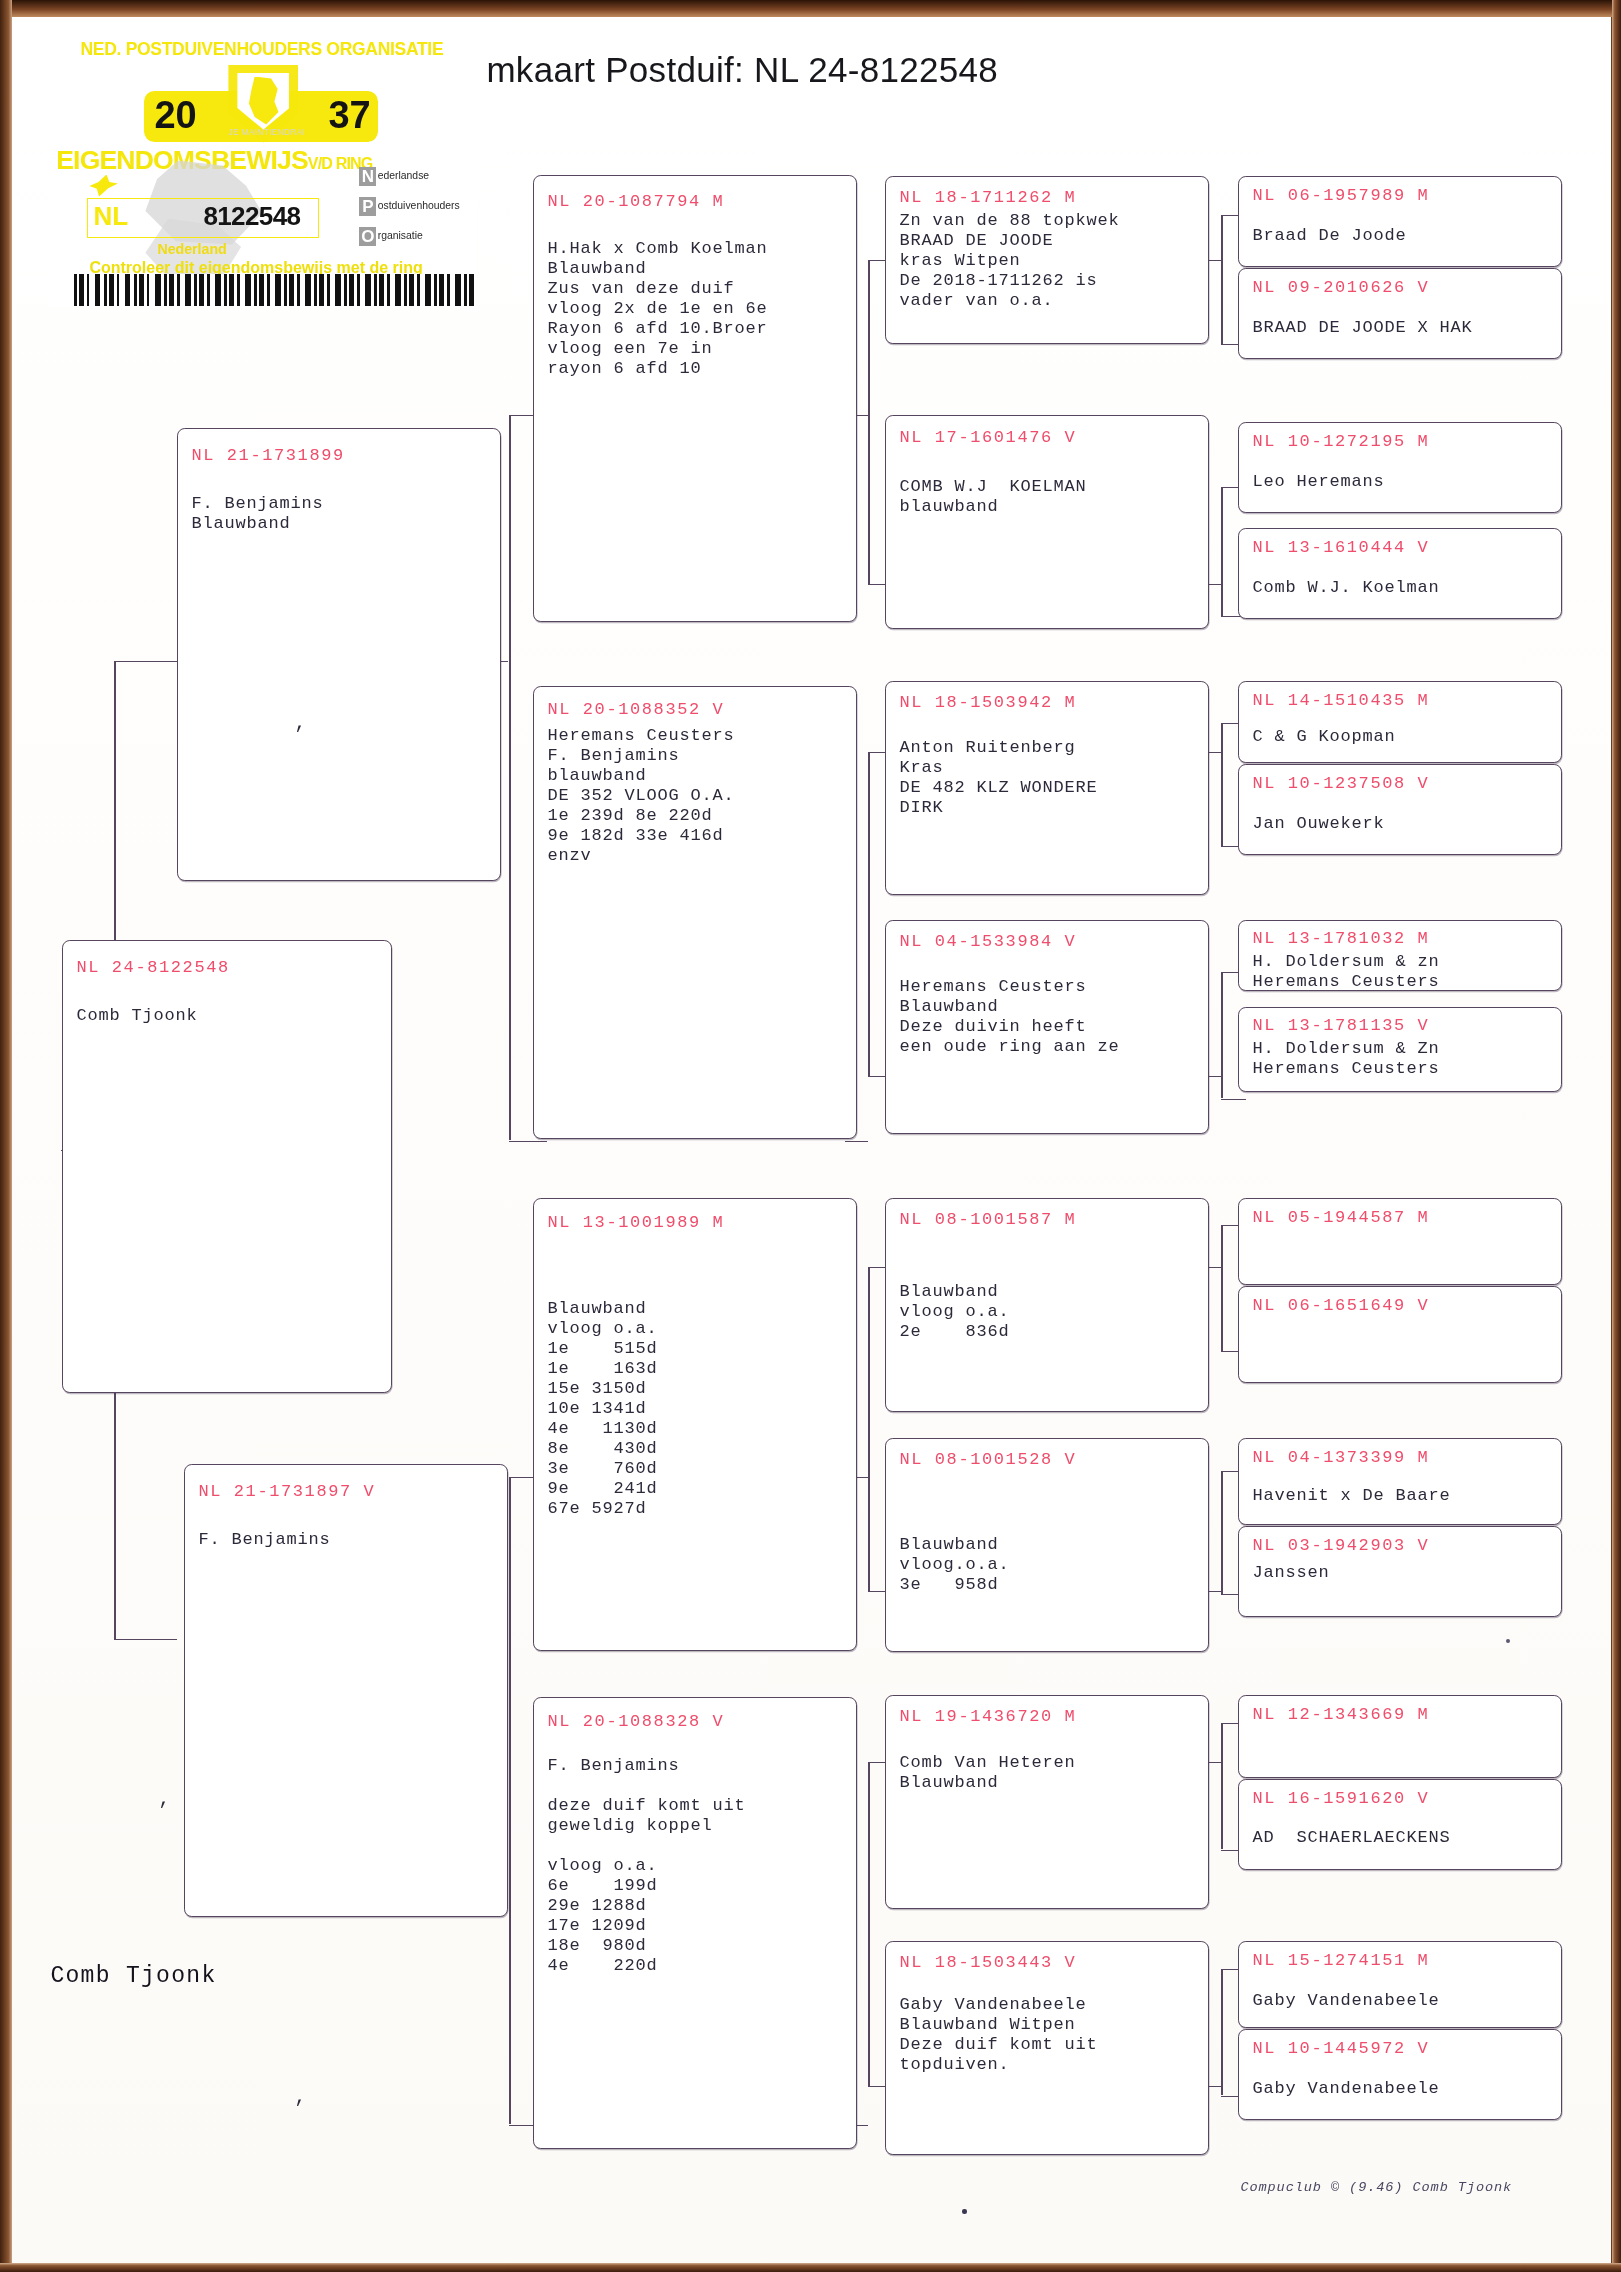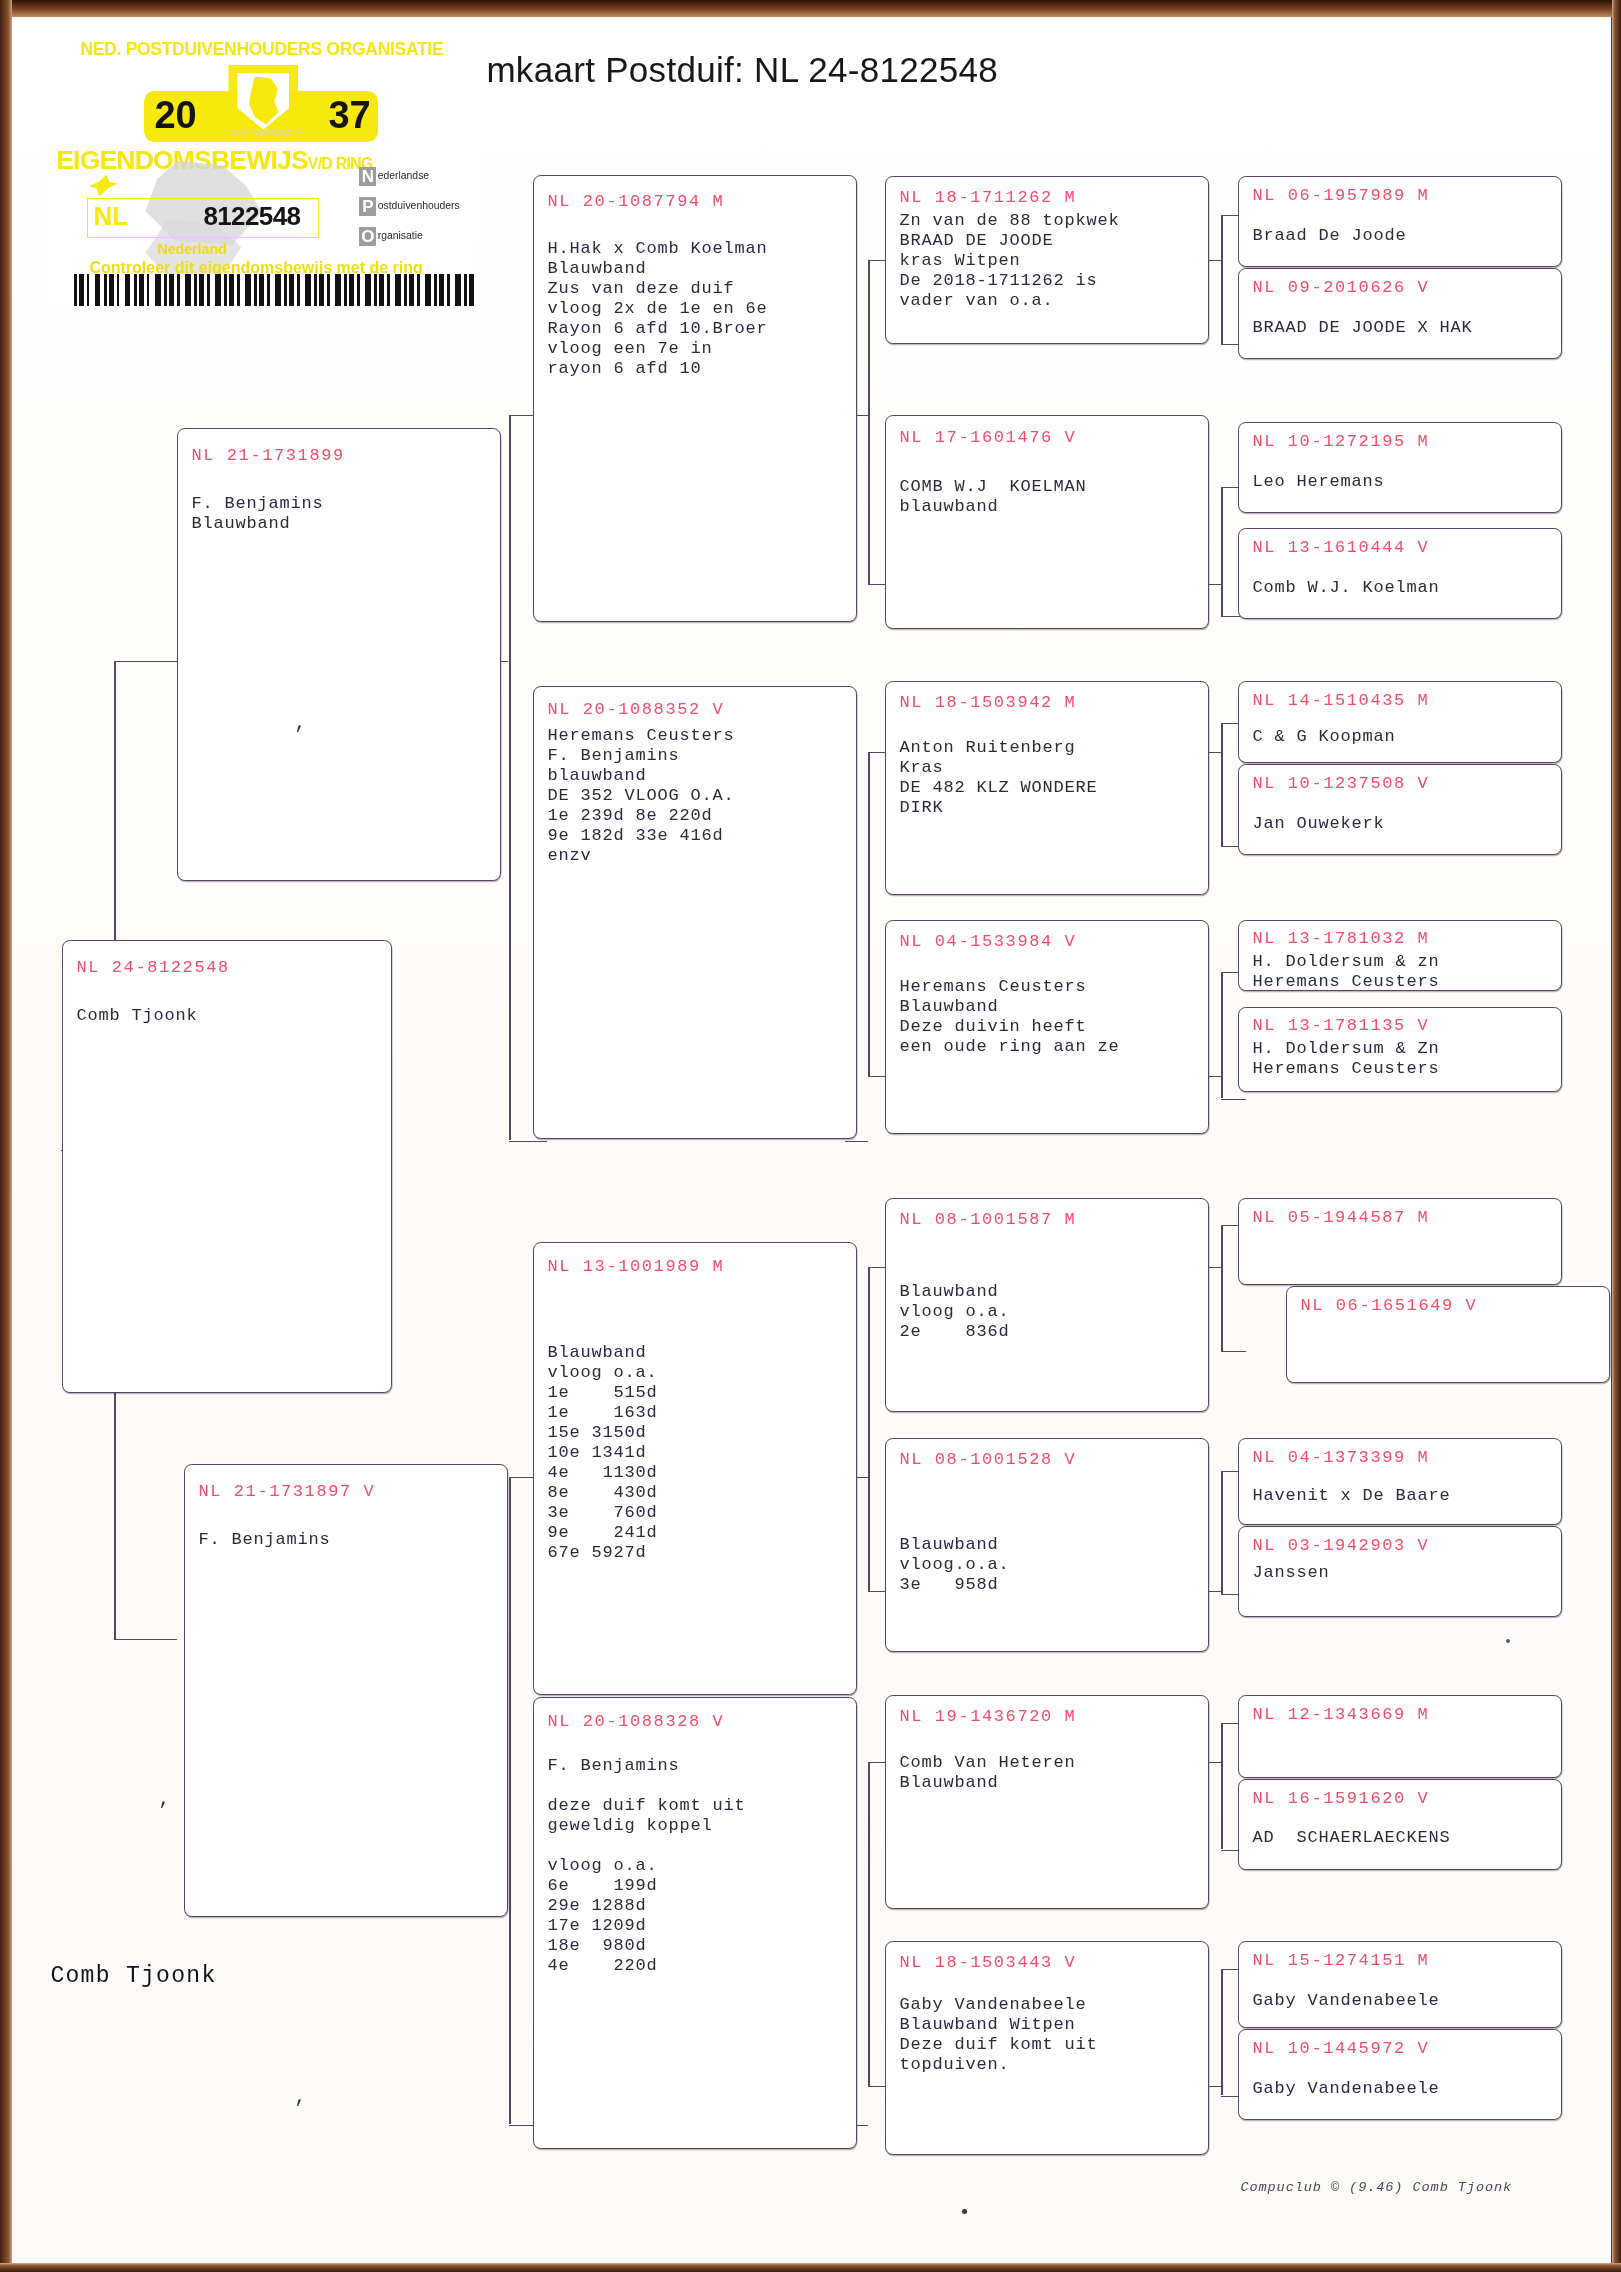--- a/index.html
+++ b/index.html
@@ -366,21 +366,21 @@
     <div class="ring" style="top:13px">NL   20-1088352 V</div>
     <div class="lines" style="top:39px">Heremans Ceusters
 F. Benjamins
 blauwband
 DE 352 VLOOG O.A.
 1e 239d 8e 220d
 9e 182d 33e 416d
 enzv</div>
   </div>
 
-  <div class="pbox" style="left:523px;top:1184px;width:324px;height:453px;margin-top:44px;">
+  <div class="pbox" style="left:523px;top:1184px;width:324px;height:453px;">
     <div class="ring" style="top:14.2px">NL   13-1001989 M</div>
     <div class="lines" style="top:100px">Blauwband
 vloog o.a.
 1e    515d
 1e    163d
 15e 3150d
 10e 1341d
 4e   1130d
 8e    430d
 3e    760d
@@ -497,21 +497,21 @@
   <div class="pbox" style="left:1228px;top:993px;width:324px;height:85px;">
     <div class="ring" style="top:7.8px">NL   13-1781135 V</div>
     <div class="lines" style="top:31px">H. Doldersum &amp; Zn
 Heremans Ceusters</div>
   </div>
 
   <div class="pbox" style="left:1228px;top:1184px;width:324px;height:87px;">
     <div class="ring" style="top:9px">NL   05-1944587 M</div>
     <div class="lines" style="top:49px"></div>
   </div>
-  <div class="pbox" style="left:1228px;top:1272px;width:324px;height:97px;margin-left:48px;">
+  <div class="pbox" style="left:1228px;top:1272px;width:324px;height:97px;">
     <div class="ring" style="top:9px">NL   06-1651649 V</div>
     <div class="lines" style="top:49px"></div>
   </div>
 
   <div class="pbox" style="left:1228px;top:1424px;width:324px;height:87px;">
     <div class="ring" style="top:9px">NL   04-1373399 M</div>
     <div class="lines" style="top:47px">Havenit x De Baare</div>
   </div>
   <div class="pbox" style="left:1228px;top:1512px;width:324px;height:91px;">
     <div class="ring" style="top:9px">NL   03-1942903 V</div>

